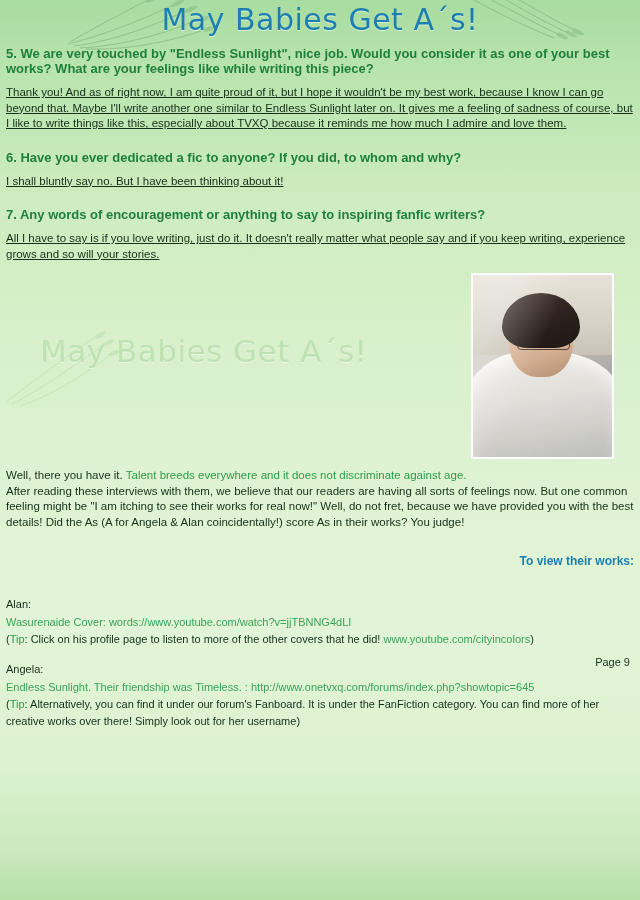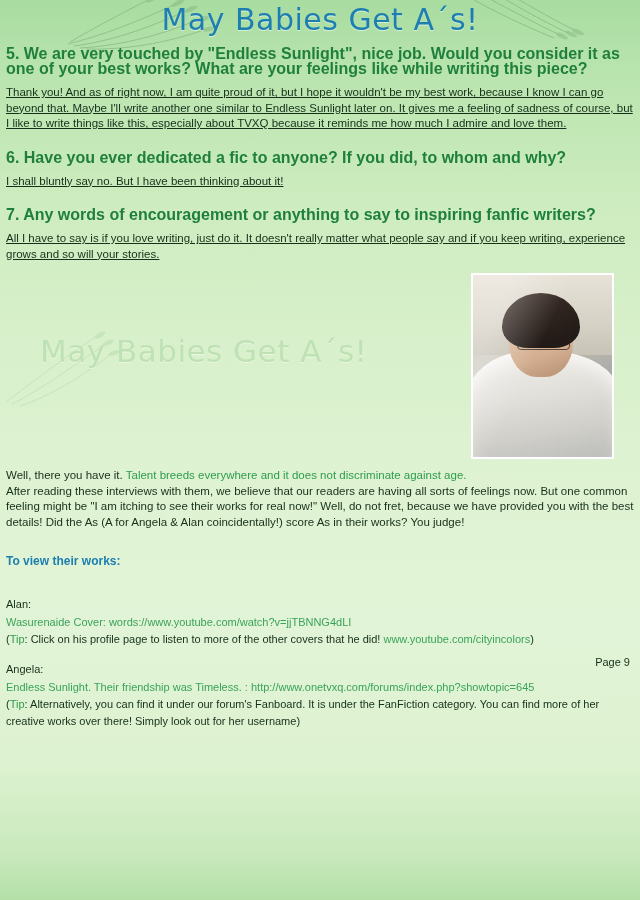--- a/index.html
+++ b/index.html
@@ -67,21 +67,21 @@
   
   .content {
     position: absolute;
     left: 6px;
     top: 46px;
     width: 628px;
   }
   .q {
     color: #1f7f3c;
     font-weight: bold;
-    font-size: 16px;
+    font-size: 13px;
     line-height: 15px;
     margin: 0 0 9px 0;
   }
   .a {
     color: #16301a;
     font-size: 11.5px;
     line-height: 15.5px;
     margin: 0 0 18px 0;
     text-decoration: underline;
   }
@@ -147,21 +147,21 @@
     left: 6px;
     top: 468px;
     width: 628px;
     font-size: 11.5px;
     line-height: 15.5px;
     color: #16301a;
   }
   .accent-green { color: #2f9c4d; text-align: center; }
   .sub-head {
     margin-top: 24px;
-    text-align: left;
+    text-align: right;
     color: #1d7fb0;
     font-weight: bold;
     font-size: 12px;
   }
   .works {
     margin-top: 26px;
     font-size: 11px;
     line-height: 17px;
   }
   .name { color: #16301a; margin-bottom: 1px; }

